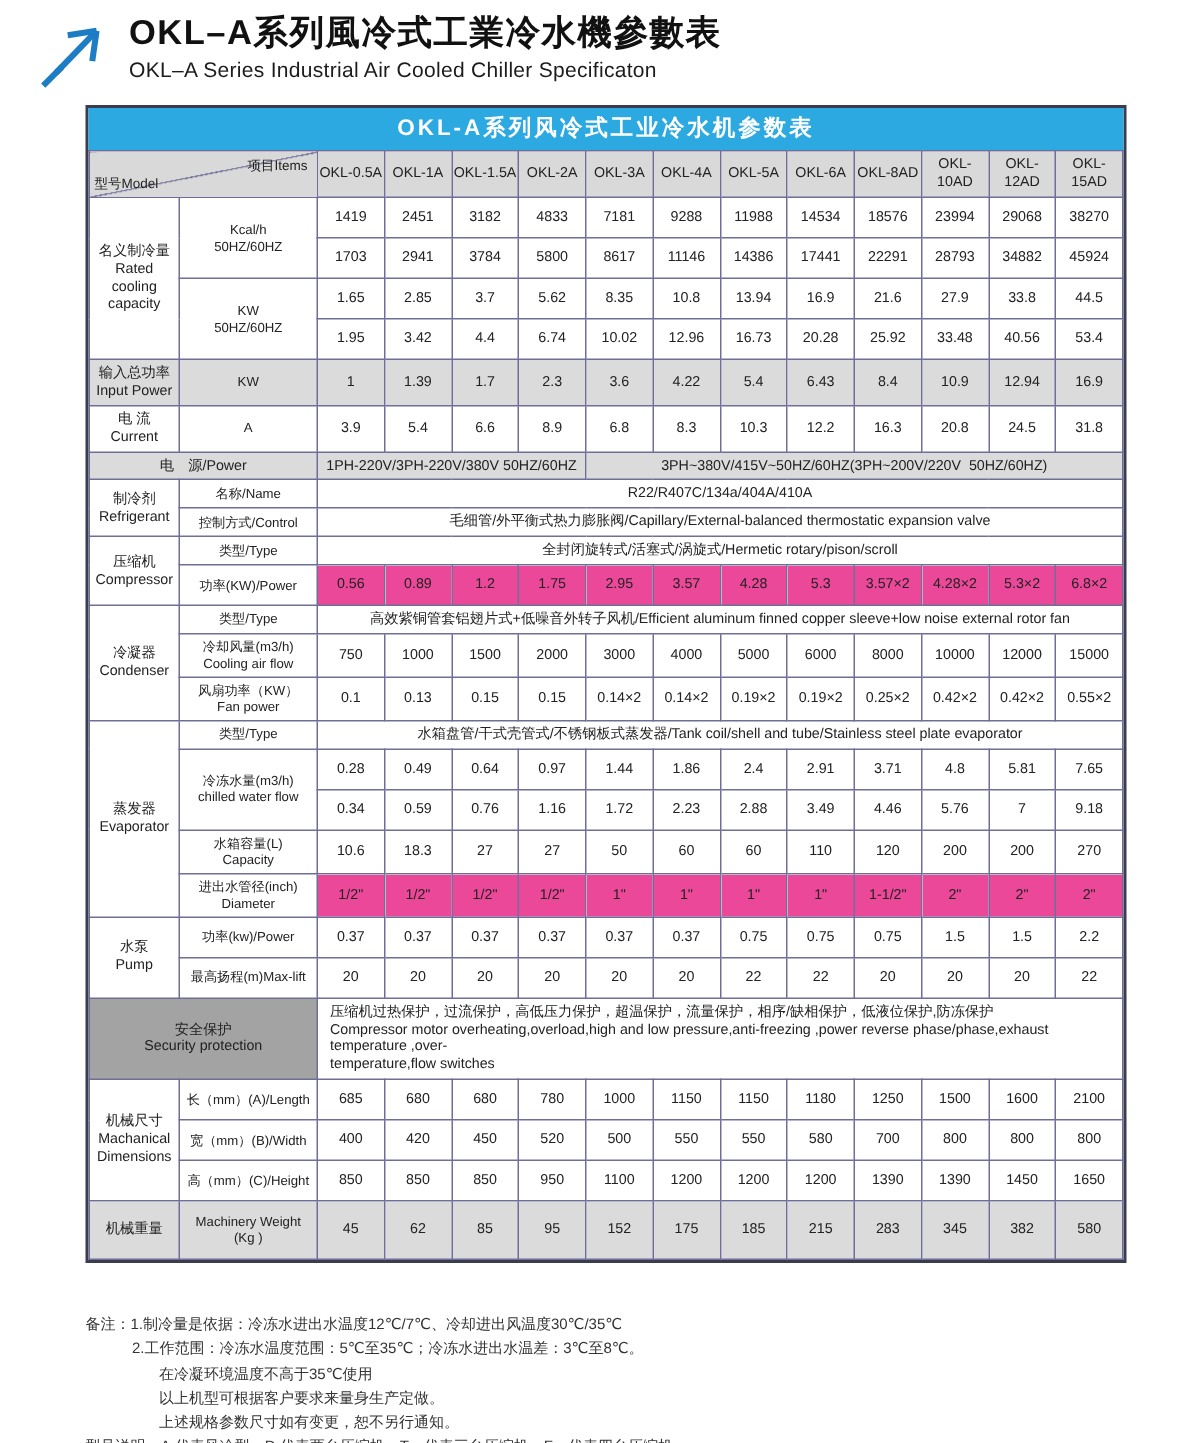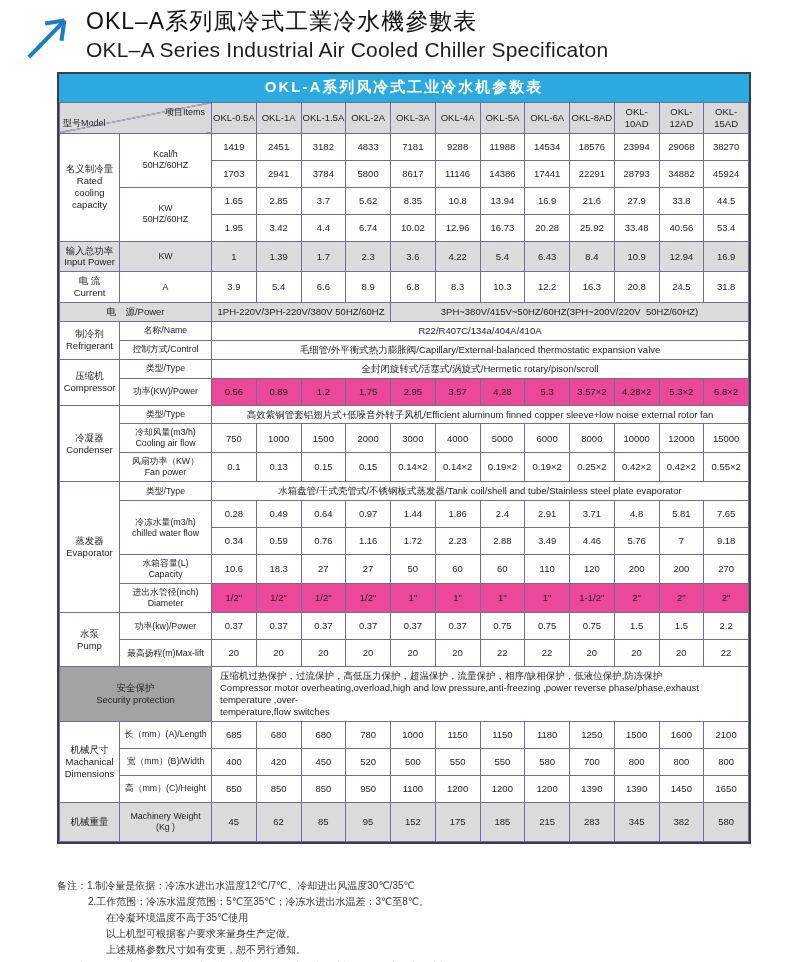--- a/index.html
+++ b/index.html
@@ -5,22 +5,22 @@
   html,body { margin:0; padding:0; background:#ffffff; }
   .page {
     width: 789px; min-height: 962px; background:#fff; box-sizing:border-box;
     font-family: "Liberation Sans","DejaVu Sans",sans-serif; color:#1a1a1a;
     padding-top: 6px;
   }
   
   .hdr { display:flex; align-items:flex-start; margin:2px 0 10px 24px; }
   .hdr svg { width:50px; height:50px; margin-top:2px; flex:0 0 auto; }
   .hdr-text { margin-left:12px; }
-  .title-zh { font-size:23px; font-weight:normal; letter-spacing:1px; margin:0; line-height:1.2; color:#111; }
-  .title-en { font-size:21px; color:#1c1c1c; margin-top:2px; letter-spacing:0.2px; }
+  .title-zh { font-size:23px; font-weight:bold; letter-spacing:1px; margin:0; line-height:1.2; color:#111; }
+  .title-en { font-size:14px; color:#1c1c1c; margin-top:2px; letter-spacing:0.2px; }
   
   .table-wrap { width:690px; margin-left:57px; border:2px solid #3c3c50; }
   .table-title {
     background:#2BA9E0; color:#fff; text-align:center; font-weight:bold;
     font-size:15px; letter-spacing:2px; padding:4px 0 5px 0;
   }
   table { border-collapse:collapse; table-layout:fixed; width:100%; }
   col.c-group { width:60px; }
   col.c-item  { width:92px; }
   th, td {

